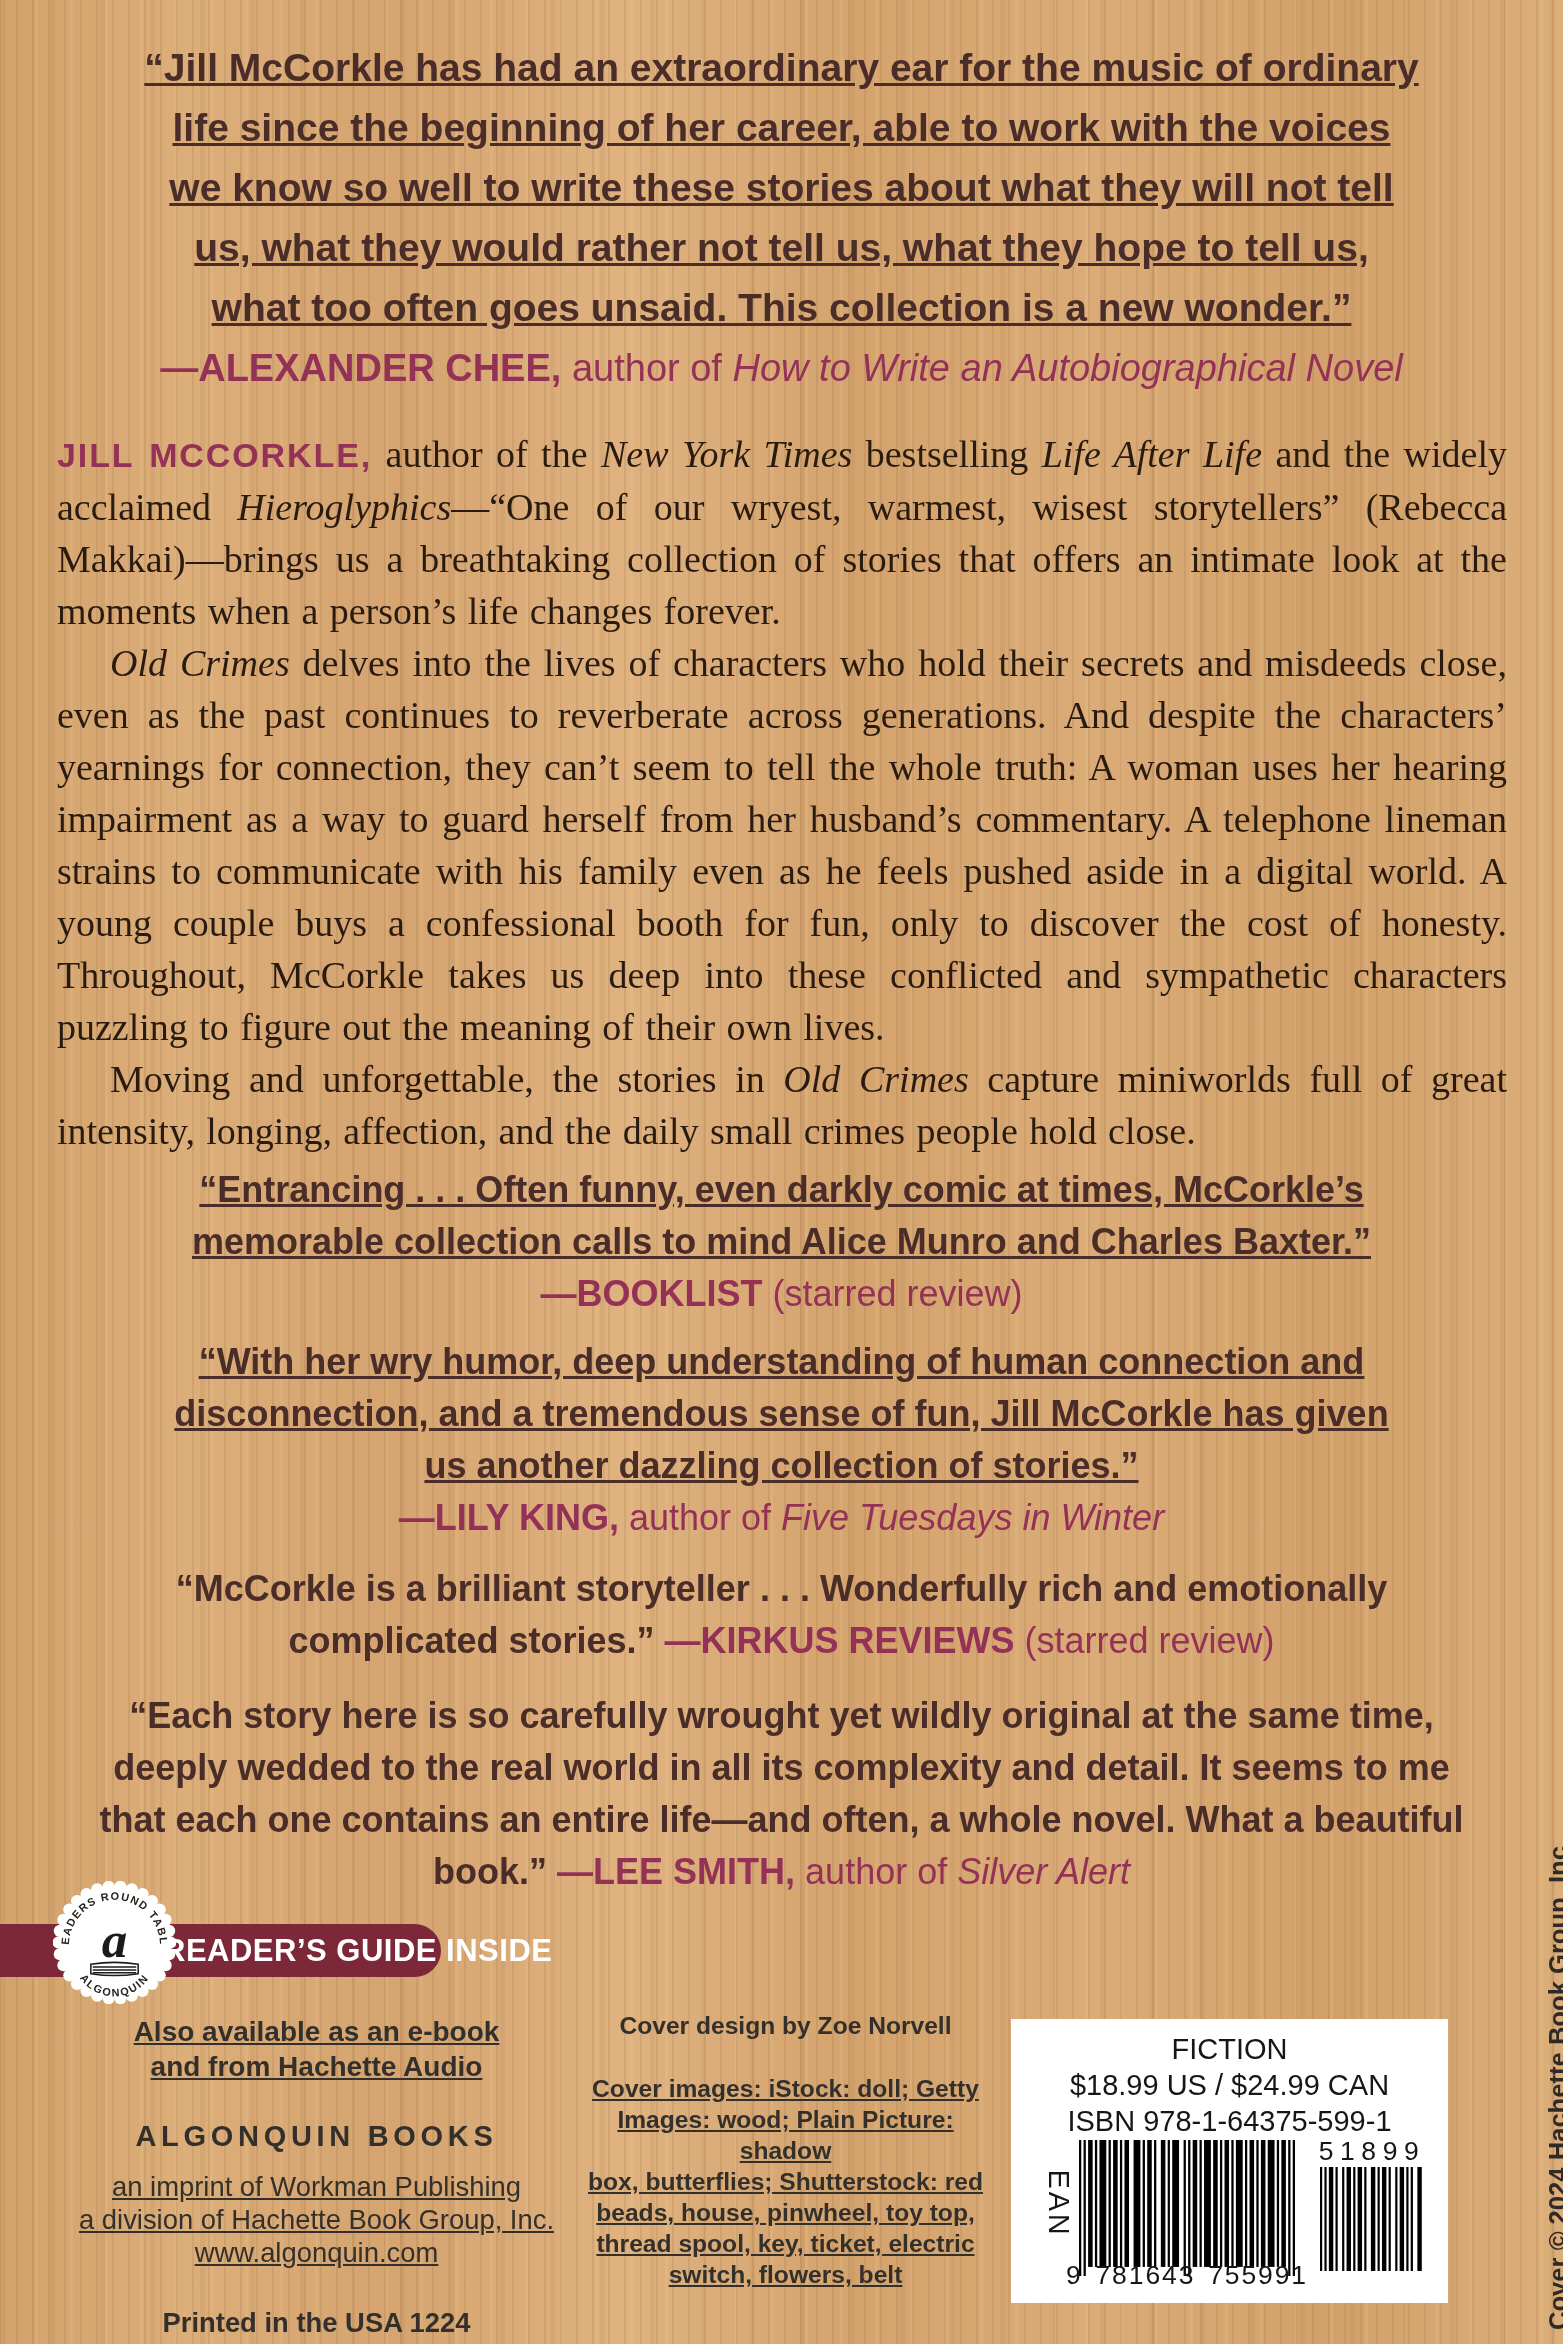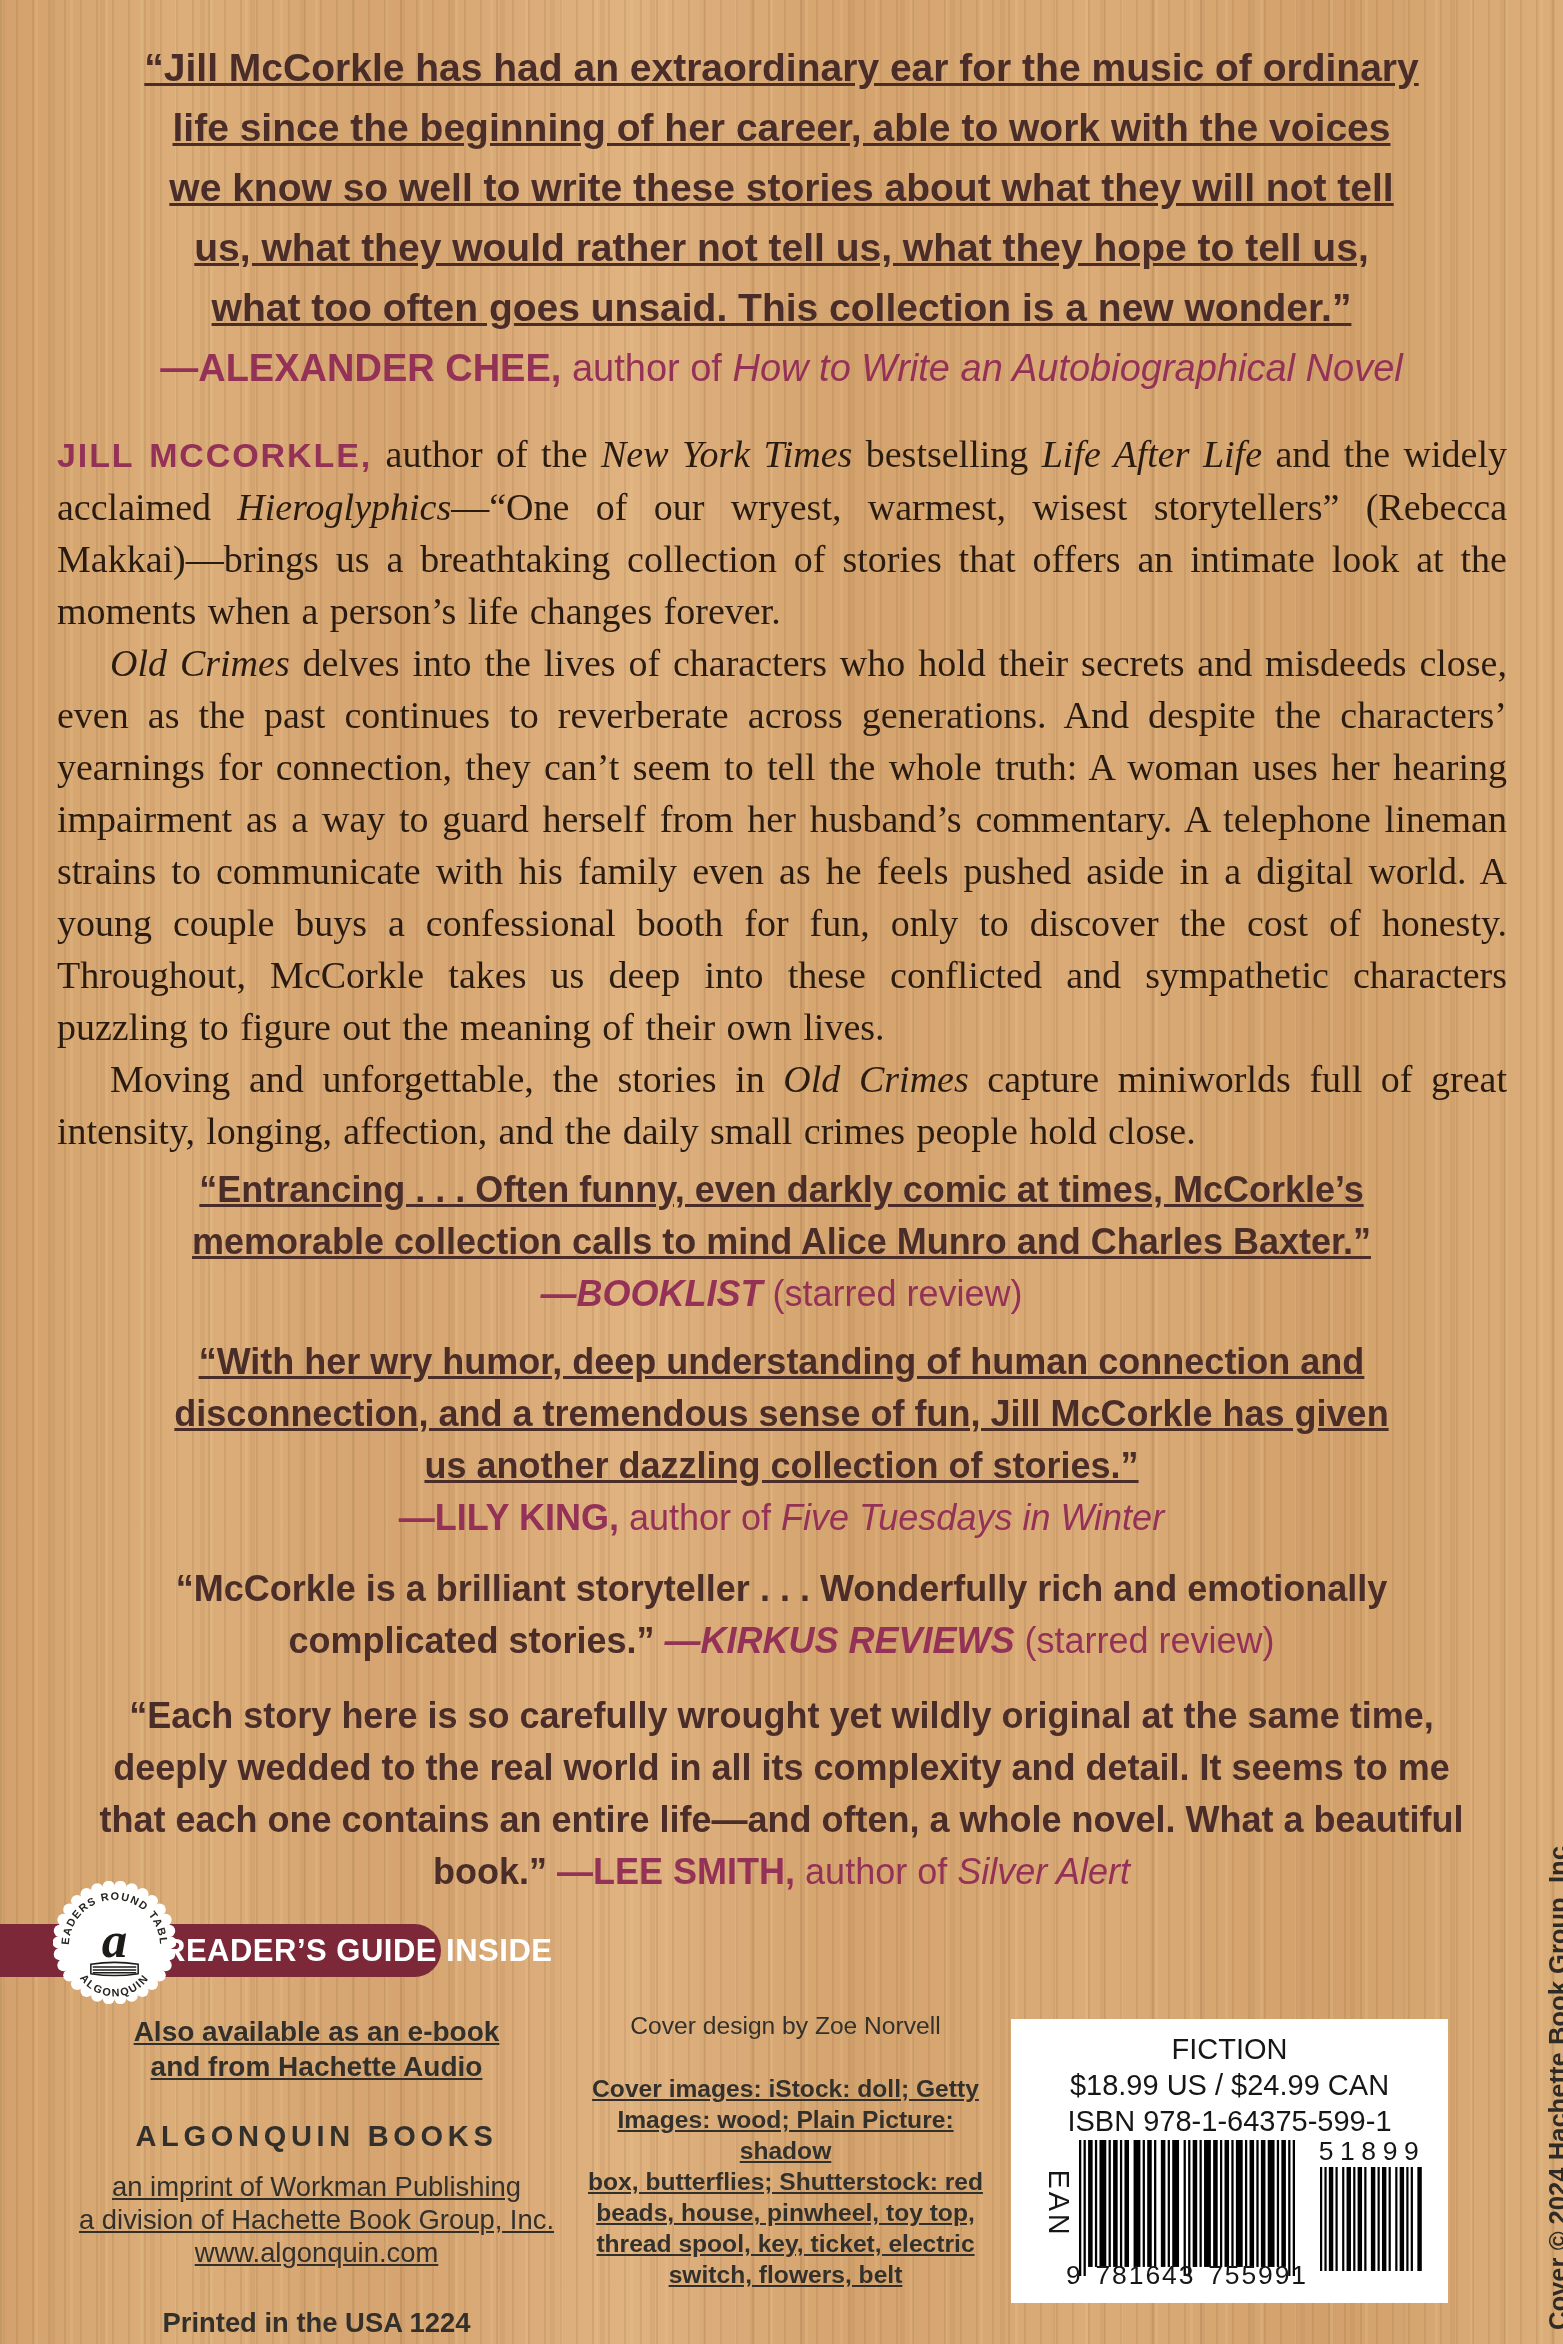--- a/index.html
+++ b/index.html
@@ -13,21 +13,21 @@
       linear-gradient(90deg,#d3a26c 0%,#dcae7a 12%,#d5a470 25%,#dfb280 40%,#d4a36e 55%,#dbac78 70%,#d2a16b 85%,#dcae7a 100%);
     font-family:"Liberation Sans",sans-serif;
   }
   .centered{position:absolute;left:50%;transform:translateX(-50%);text-align:center;}
   .quote{font-family:"Liberation Sans",sans-serif;font-weight:bold;color:#4a2d28;}
   .pre{white-space:pre-line;text-decoration:underline;}
   .berry{color:#943157;}
   .attr-name{font-weight:bold;}
   .attr-prefix{font-weight:normal;}
   .attr-work{font-weight:normal;font-style:italic;}
-  .src{font-weight:bold;font-style:italic;}
+  .src{font-weight:bold;}
   .note{font-weight:normal;}
 
   .top-quote{top:38px;width:1420px;font-size:39px;line-height:60px;}
   .top-quote .attr-line{font-size:38px;}
 
   .synopsis{position:absolute;top:428px;left:57px;width:1450px;
     font-family:"Liberation Serif",serif;font-size:38px;line-height:52px;
     color:#2a1b10;text-align:justify;word-spacing:1.9px;}
   .synopsis p{margin:0;}
   .synopsis p.indent{text-indent:53px;}
@@ -48,21 +48,21 @@
   .banner-label{position:absolute;left:163px;top:0;width:265px;height:62px;line-height:54px;
     color:#ffffff;font-weight:bold;font-size:31px;letter-spacing:0.5px;white-space:nowrap;}
 
   .pub-block{position:absolute;left:57px;top:2014px;width:519px;text-align:center;color:#33302b;}
   .pub-avail{font-size:28px;line-height:35px;font-weight:bold;}
   .pub-name{margin-top:35px;font-size:29px;font-weight:bold;letter-spacing:4.7px;line-height:35px;}
   .pub-details{font-size:27.4px;line-height:33px;font-weight:normal;margin-top:16px;}
   .pub-printed{margin-top:38px;font-size:27.4px;font-weight:bold;}
 
   .credits{position:absolute;left:585px;top:2010px;width:401px;text-align:center;color:#33302b;}
-  .credit-design{font-size:24.6px;line-height:31px;font-weight:normal;}
+  .credit-design{font-size:24.6px;line-height:31px;font-weight:bold;}
   .credit-images{margin-top:32px;font-size:24.6px;line-height:31px;font-weight:bold;}
 
   .barcode-panel{position:absolute;left:1011px;top:2019px;width:437px;height:284px;background:#ffffff;}
   .bc-text{width:100%;text-align:center;color:#161616;font-size:29px;line-height:36px;font-weight:normal;}
   .bc-head{position:absolute;top:12.3px;left:0;right:0;}
   .ean-label{position:absolute;left:13.2px;top:168px;transform:rotate(90deg);transform-origin:center;
     font-size:29px;letter-spacing:2.8px;color:#161616;white-space:nowrap;}
   .bc-main{position:absolute;left:68px;top:121px;width:216px;height:136px;}
   .bc-digits{position:absolute;left:55px;top:241px;width:242px;display:flex;justify-content:space-between;
     font-size:26.5px;color:#161616;letter-spacing:1.9px;}

